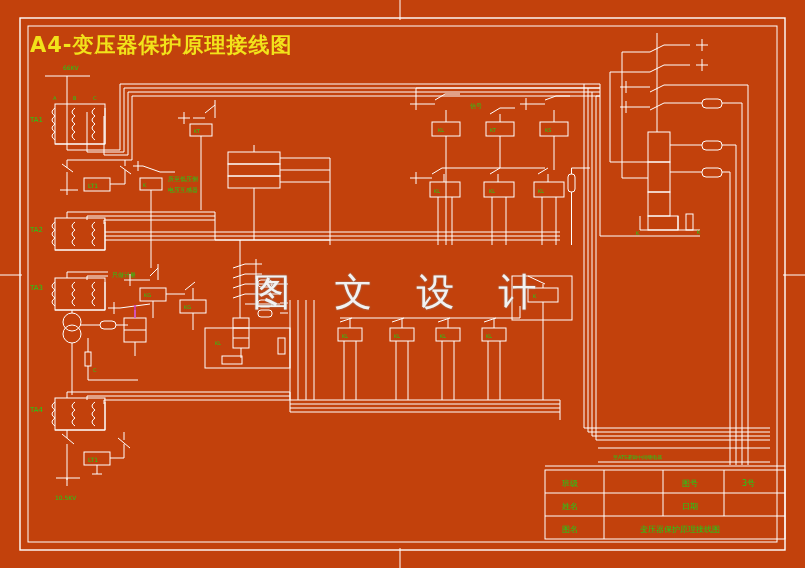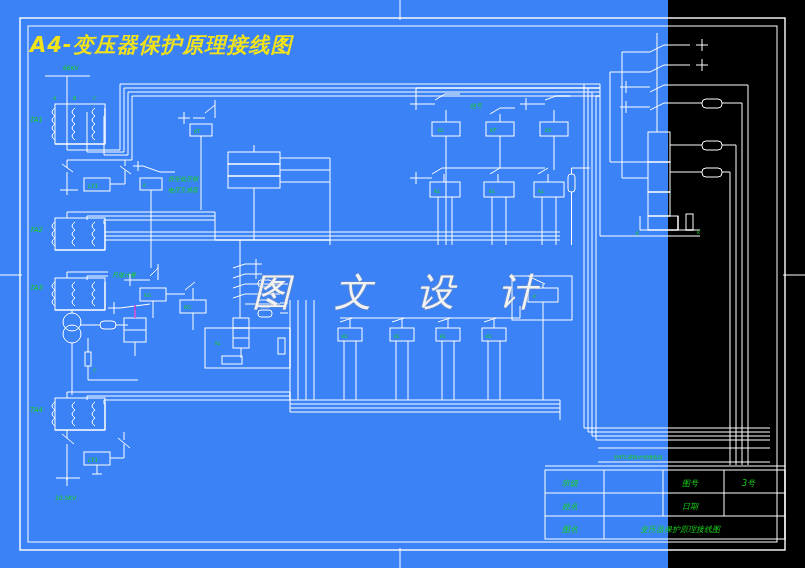--- a/index.html
+++ b/index.html
@@ -1,19 +1,19 @@
 <!DOCTYPE html>
 <html><head>
 <meta charset="utf-8">
 <title>CAD Drawing</title>
 <style>
   html,body{margin:0;padding:0;background:#000;}
   body{width:805px;height:568px;overflow:hidden;
        font-family:"DejaVu Sans","Liberation Sans",sans-serif;}
-  #stage{position:relative;width:668px;height:568px;background:#3b82f6;font-style:italic;}
+  #stage{position:relative;width:805px;height:568px;background:#c2410c;}
   svg#sheet{position:absolute;left:0;top:0;width:805px;height:568px;display:block;}
   .wm{position:absolute;left:0;top:8px;width:805px;height:568px;
       display:flex;align-items:center;justify-content:center;pointer-events:none;}
   .wm span{font-family:"DejaVu Serif","Liberation Serif",serif;
       font-size:38px;letter-spacing:16px;color:#f2f2f2;
       text-shadow:0 0 2px #999;font-weight:400;}
   text{font-family:"DejaVu Sans","Liberation Sans",sans-serif;}
   .ttl{fill:#f2e21a;font-size:21px;font-weight:bold;letter-spacing:1px;
        font-family:"DejaVu Sans","Liberation Sans",sans-serif;}
   .lbl{fill:#19d419;font-size:7px;}

